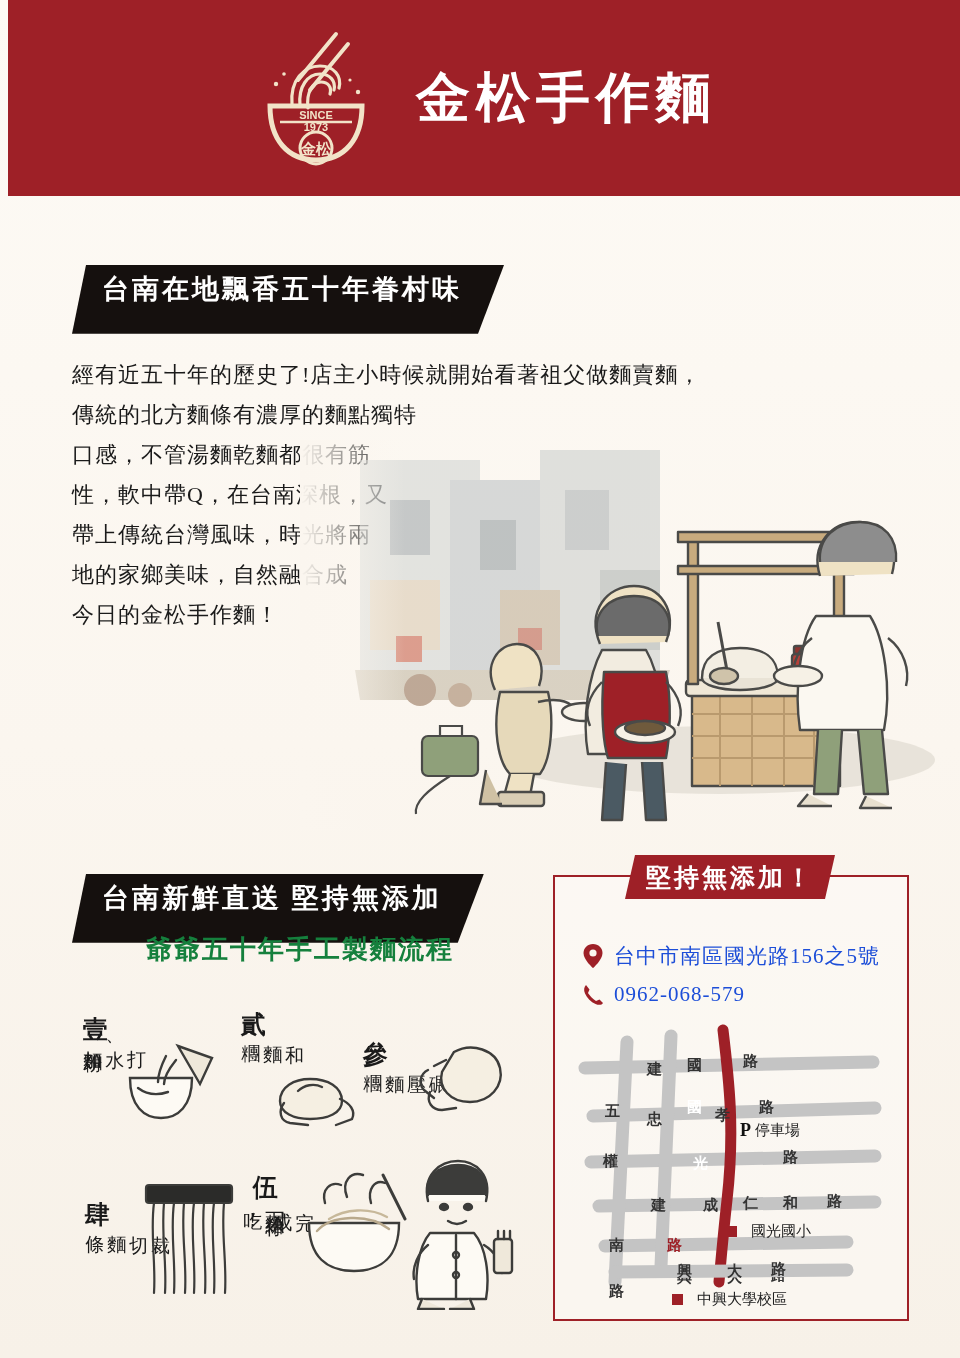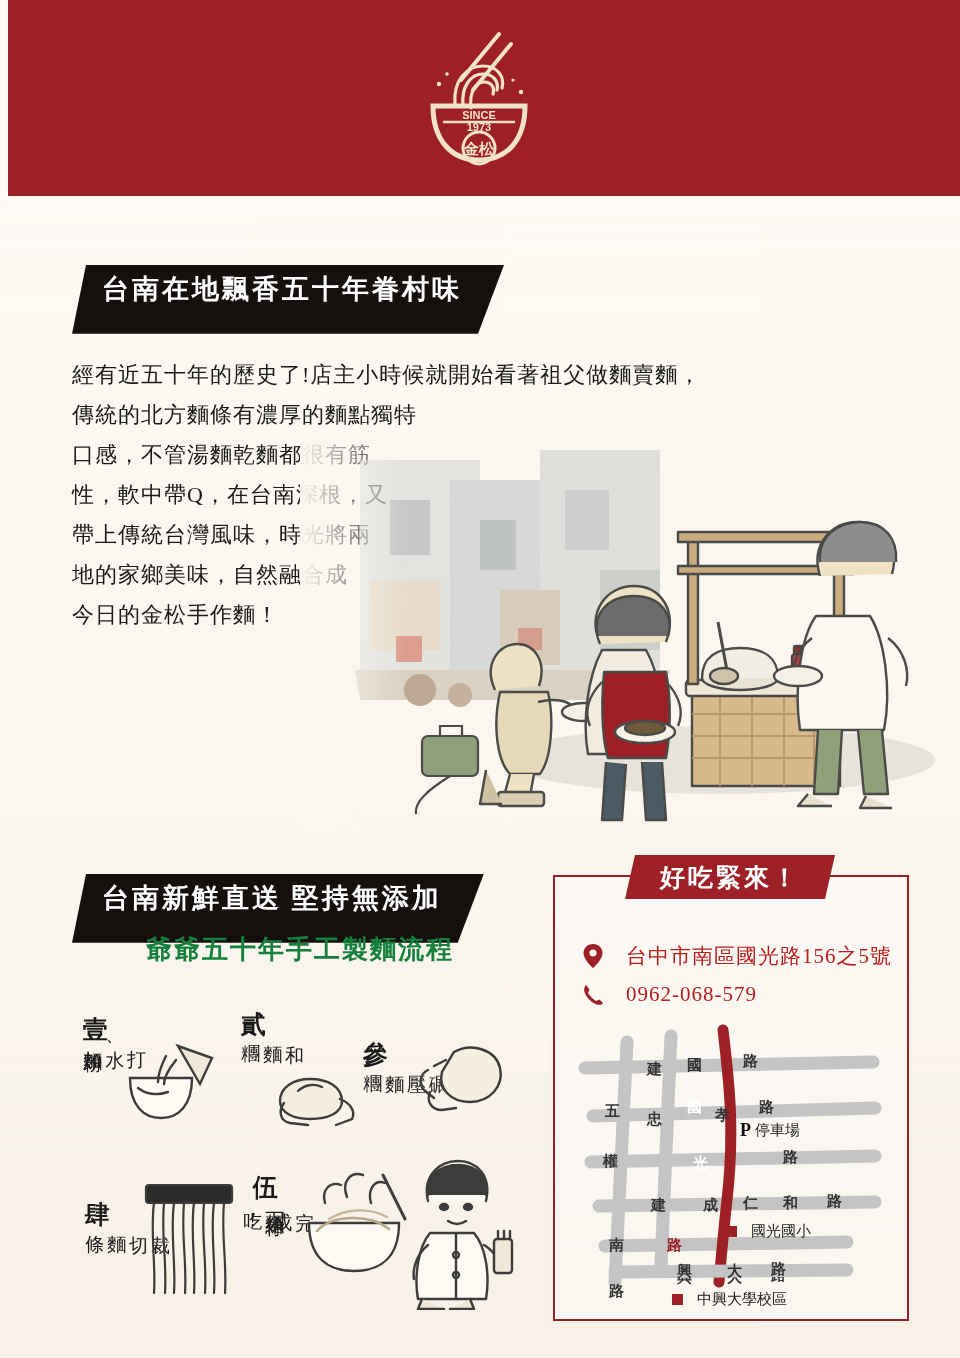--- a/index.html
+++ b/index.html
@@ -143,22 +143,22 @@
     letter-spacing: 3px;
     display: flex;
     align-items: center;
     justify-content: center;
     clip-path: polygon(10px 0, 100% 0, calc(100% - 10px) 100%, 0 100%);
   }
   .contact-row {
     position: absolute;
     display: flex;
     align-items: center;
-    gap: 22px;
-    color: #b91c1c;
+    gap: 10px;
+    color: #1d4ed8;
     font-size: 21px;
     letter-spacing: 1px;
     white-space: nowrap;
   }
   .mapbox {
     position: absolute;
     left: 575px;
     top: 1020px;
     width: 310px;
     height: 285px;
@@ -222,20 +222,21 @@
         <text x="76" y="136" text-anchor="middle" fill="#f2e3c8" font-family="Liberation Serif, serif" font-size="15" font-weight="bold">金松</text>
 
         <g fill="#f2e3c8">
           <circle cx="36" cy="66" r="2.2"></circle>
           <circle cx="44" cy="56" r="1.8"></circle>
           <circle cx="118" cy="74" r="2.2"></circle>
           <circle cx="110" cy="62" r="1.6"></circle>
         </g>
       </svg>
     </div>
+    <div class="brand-title">金松手作麵</div>
   </div>
 </div>
 
 <div class="ribbon skew-left" style="left:72px; top:265px;">台南在地飄香五十年眷村味</div>
 
 <div class="story">
   <span class="l">經有近五十年的歷史了!店主小時候就開始看著祖父做麵賣麵，</span>
   <span class="l">傳統的北方麵條有濃厚的麵點獨特</span>
   <span class="l">口感，不管湯麵乾麵都很有筋</span>
   <span class="l">性，軟中帶Q，在台南深根，又</span>
@@ -440,21 +441,21 @@
     <path d="M30 90 c-10 8 -16 22 -14 34"></path>
     <path d="M86 90 c10 6 18 18 18 28"></path>
     <rect x="96" y="84" width="18" height="34" rx="3" fill="#efe8da"></rect>
     <path d="M100 84 l0 -8 M106 84 l0 -8 M112 84 l0 -8"></path>
     <path d="M24 144 l-4 10 l26 0" fill="#efe8da"></path>
     <path d="M72 144 l4 10 l-24 0" fill="#efe8da"></path>
   </g>
 </svg>
 
 <div class="map-card"></div>
-<div class="map-badge">好吃緊來！</div>
+<div class="map-badge">堅持無添加！</div>
 
 <div class="contact-row" style="left:582px; top:942px;">
   <svg width="22" height="26" viewBox="0 0 22 26">
     <path d="M11 1 C5.5 1 1.5 5 1.5 10 C1.5 17 11 25 11 25 C11 25 20.5 17 20.5 10 C20.5 5 16.5 1 11 1 Z" fill="#9e2027"></path>
     <circle cx="11" cy="10" r="3.6" fill="#fbf6ef"></circle>
   </svg>
   <span>台中市南區國光路156之5號</span>
 </div>
 
 <div class="contact-row" style="left:582px; top:982px;">

